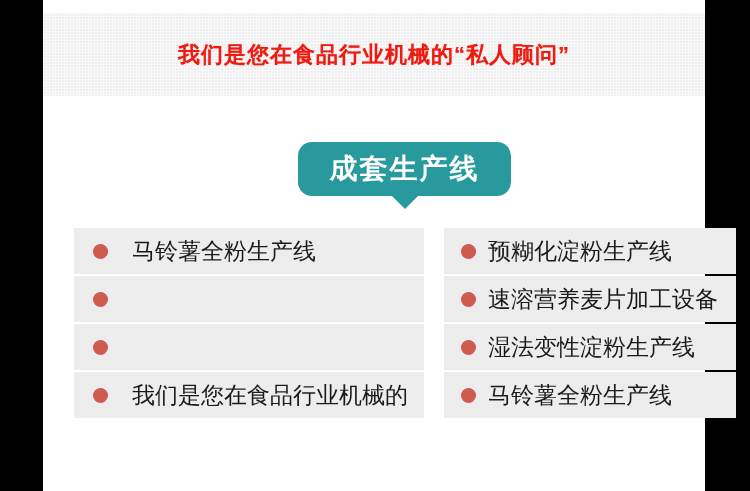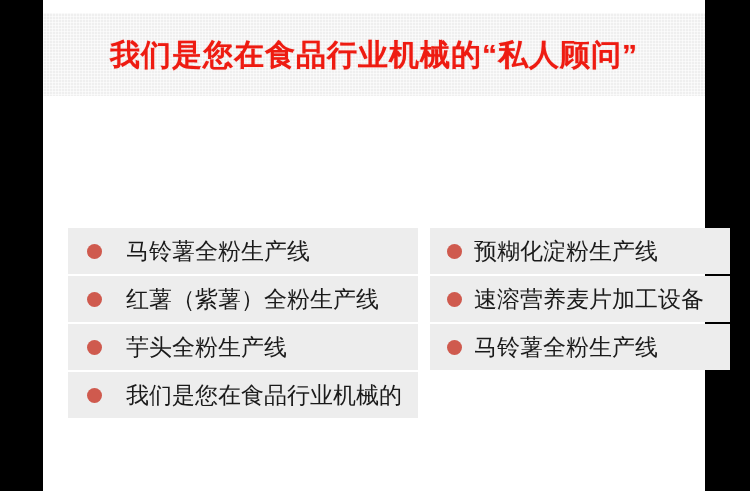--- a/index.html
+++ b/index.html
@@ -42,21 +42,21 @@
     background-image:
       linear-gradient(rgba(255,255,255,.55) 1px, transparent 1px),
       linear-gradient(90deg, rgba(255,255,255,.55) 1px, transparent 1px);
     background-size: 3px 3px, 3px 3px;
     display: flex;
     align-items: center;
     justify-content: center;
   }
   .header-title {
     color: #ee1b11;
-    font-size: 30px;
+    font-size: 22px;
     font-weight: bold;
     letter-spacing: 1px;
     white-space: nowrap;
     line-height: 1;
     text-shadow: 0 0 1px rgba(238,27,17,.45);
   }
 
   
   .ribbon-wrap {
     position: absolute;
@@ -90,21 +90,21 @@
     width: 0;
     height: 0;
     border-left: 13px solid transparent;
     border-right: 13px solid transparent;
     border-top: 13px solid #289a9e;
   }
 
   
   .lists {
     position: absolute;
-    left: 5px;
+    left: 11px;
     top: 228px;
     width: 672px;
     display: flex;
     gap: 12px;
     padding-left: 20px;
   }
   .col {
     display: flex;
     flex-direction: column;
     gap: 2px;
@@ -113,21 +113,21 @@
   .col-right { width: 300px; }
 
   .list-row {
     height: 46px;
     background: #ededed;
     display: flex;
     align-items: center;
     box-sizing: border-box;
   }
   .col-left  .list-row { padding-left: 19px; }
-  .col-right .list-row { padding-left: 17px; }
+  .col-right .list-row { padding-left: 17px; margin-left: 8px; }
 
   .bullet {
     width: 15px;
     height: 15px;
     border-radius: 50%;
     background: #cf5a4e;
     flex: 0 0 auto;
   }
   .col-left  .bullet { margin-right: 24px; }
   .col-right .bullet { margin-right: 12px; }
@@ -143,50 +143,58 @@
 <body>
 
 <div id="page">
 
   <div id="canvas">
 
     <div class="header-band">
       <div class="header-title">我们是您在食品行业机械的“私人顾问”</div>
     </div>
 
+    <div class="ribbon-wrap">
+      <div class="ribbon">
+        <span class="ribbon-label">成套生产线</span>
+      </div>
+      <div class="ribbon-tail"></div>
+    </div>
 
     <div class="lists">
 
       <div class="col col-left">
         <div class="list-row">
           <span class="bullet"></span>
           <span class="row-label">马铃薯全粉生产线</span>
         </div>
         <div class="list-row">
           <span class="bullet"></span>
-          <span class="row-label">红薯（紫薯）全粉生产线</span>
-        </div>
-        <div class="list-row">
-          <span class="bullet"></span>
-          <span class="row-label">芋头全粉生产线</span>
+        </div>
+        <div class="list-row">
+          <span class="bullet"></span>
         </div>
         <div class="list-row">
           <span class="bullet"></span>
           <span class="row-label">我们是您在食品行业机械的</span>
         </div>
       </div>
 
       <div class="col col-right">
         <div class="list-row">
           <span class="bullet"></span>
           <span class="row-label">预糊化淀粉生产线</span>
         </div>
         <div class="list-row">
           <span class="bullet"></span>
           <span class="row-label">速溶营养麦片加工设备</span>
+        </div>
+        <div class="list-row">
+          <span class="bullet"></span>
+          <span class="row-label">湿法变性淀粉生产线</span>
         </div>
         <div class="list-row">
           <span class="bullet"></span>
           <span class="row-label">马铃薯全粉生产线</span>
         </div>
       </div>
 
     </div>
 
   </div>

